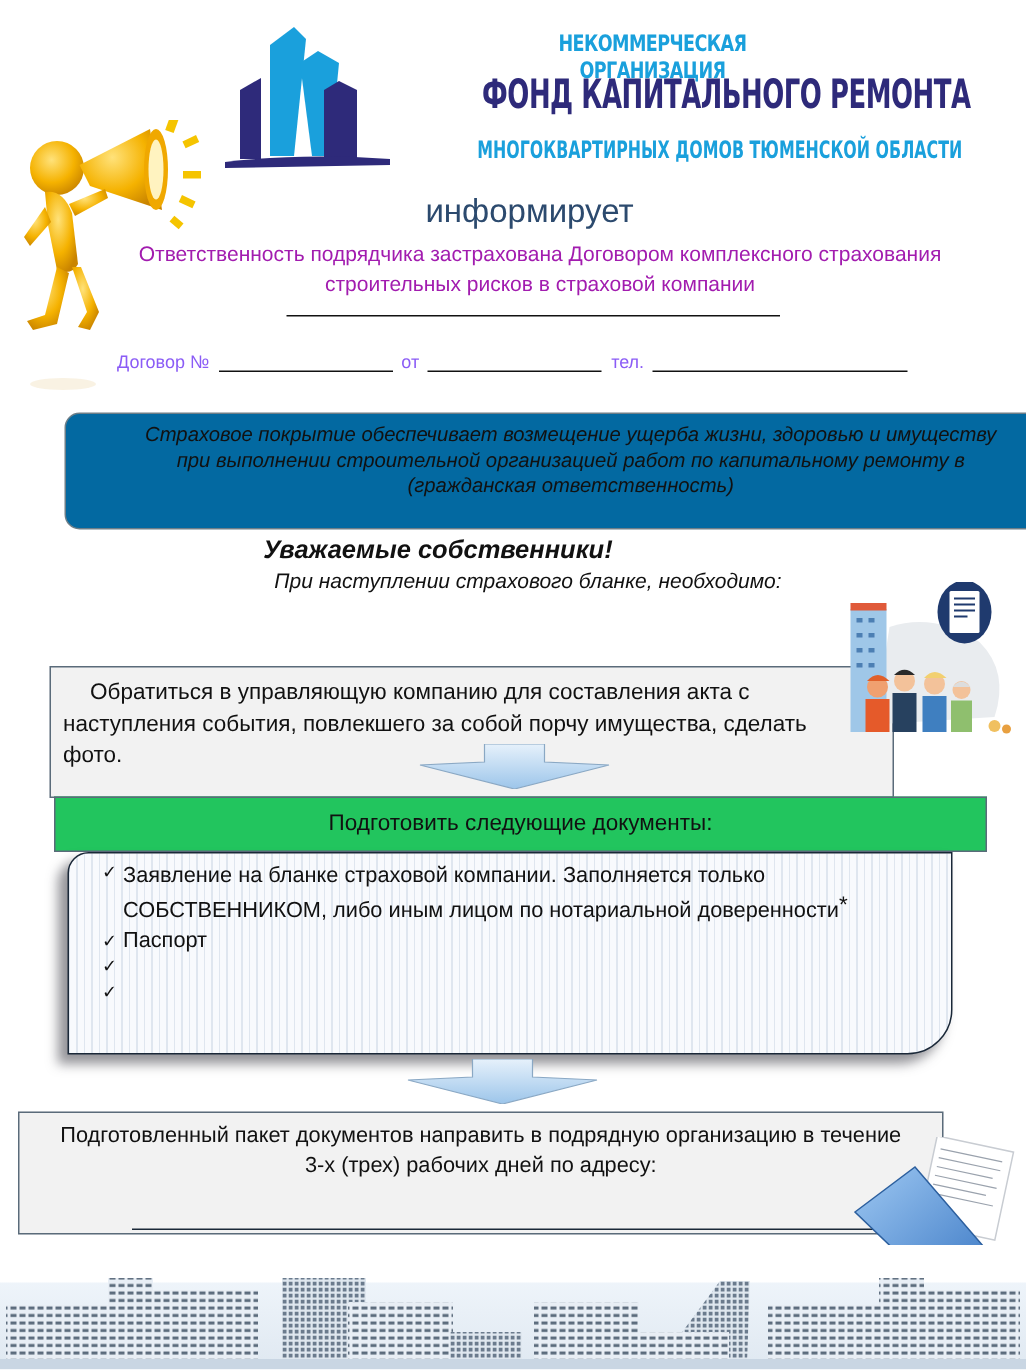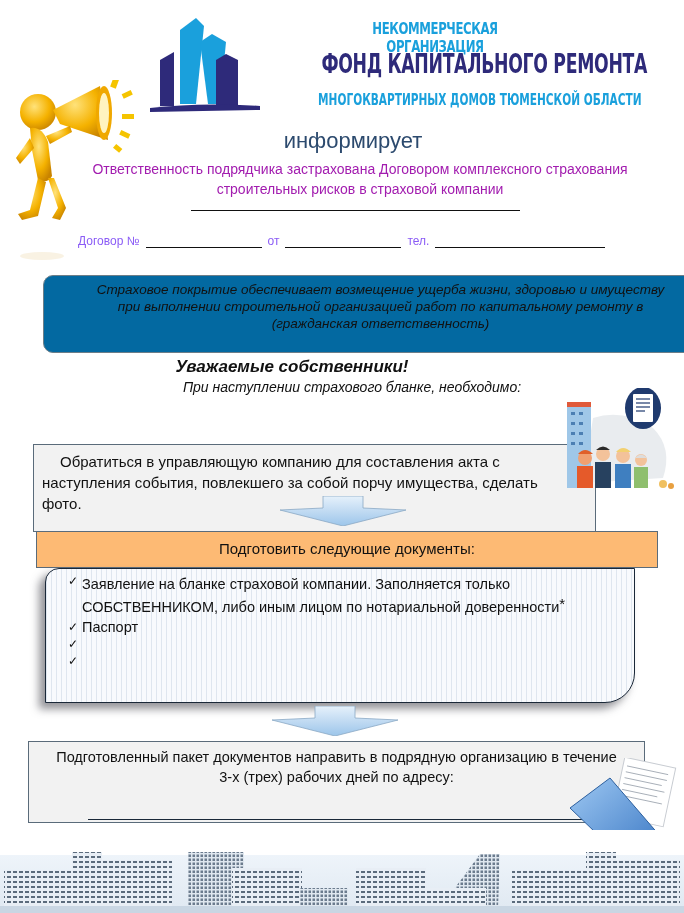--- a/index.html
+++ b/index.html
@@ -29,31 +29,31 @@
     
     .step1 { left: 33px; top: 404px; width: 563px; height: 88px; background: #f2f2f2; border: 1.5px solid #5a6b7a; font-size: 15px; line-height: 21px; padding: 6px 8px 0 8px; color: #111; margin-top: 40px; }
     .step1 .indent { padding-left: 18px; }
     .people-illus { left: 563px; top: 388px; width: 115px; height: 108px; }
 
     .arrow { width: 130px; height: 30px; }
     .arrow1 { left: 278px; top: 496px; }
     .arrow2 { left: 270px; top: 706px; }
 
     
-    .step2-head { left: 36px; top: 531px; width: 622px; height: 37px; background: #fdba74; border: 1.5px solid #5a6b7a; text-align: center; font-size: 15px; line-height: 34px; color: #111; }
+    .step2-head { left: 36px; top: 531px; width: 622px; height: 37px; background: #22c55e; border: 1.5px solid #5a6b7a; text-align: center; font-size: 15px; line-height: 34px; color: #111; }
     .docs-panel { left: 45px; top: 568px; width: 590px; height: 135px; border-radius: 14px 0 30px 0; border: 1.5px solid #1a2838; box-shadow: -6px 6px 8px rgba(60,60,70,0.55); background-color: #f8fafd; background-image: repeating-linear-gradient(90deg, #dfe6ef 0px, #dfe6ef 1px, transparent 1px, transparent 5px); }
     .docs-list { left: 68px; top: 573px; width: 560px; font-size: 14.5px; color: #111; list-style: none; }
     .docs-list li { display: flex; line-height: 17px; }
     .docs-list .check { width: 14px; flex: none; font-size: 12px; }
     .docs-list .li-first { line-height: 23px; }
     .docs-list .li-first .check { line-height: 17px; }
     .docs-list .star { font-size: 15px; vertical-align: top; position: relative; top: -4px; }
 
     
-    .step3 { left: 28px; top: 741px; width: 617px; height: 82px; background: #f2f2f2; border: 1.5px solid #5a6b7a; text-align: center; font-size: 14.5px; color: #111; }
+    .step3 { left: 12px; top: 741px; width: 617px; height: 82px; background: #f2f2f2; border: 1.5px solid #5a6b7a; text-align: center; font-size: 14.5px; color: #111; }
     .step3 .l1 { margin-top: 5px; line-height: 20px; }
     .step3 .l2 { margin-top: 0; line-height: 20px; }
     .address-line { left: 88px; top: 819px; width: 500px; border-bottom: 1.5px solid #1a2838; }
     .folder-illus { left: 560px; top: 758px; width: 120px; height: 100px; }
 
     .skyline { left: 0; top: 830px; width: 684px; height: 83px; }
   </style>
 </head>
 <body>
 

